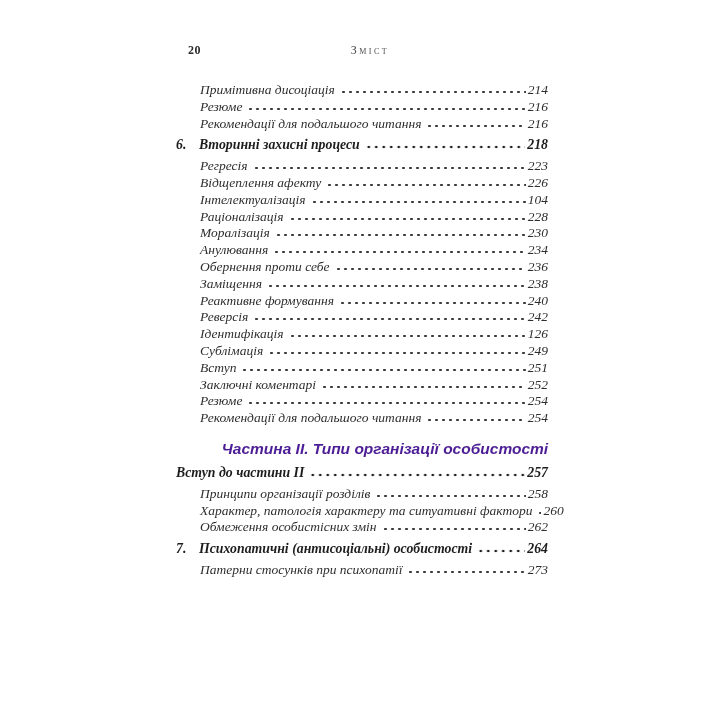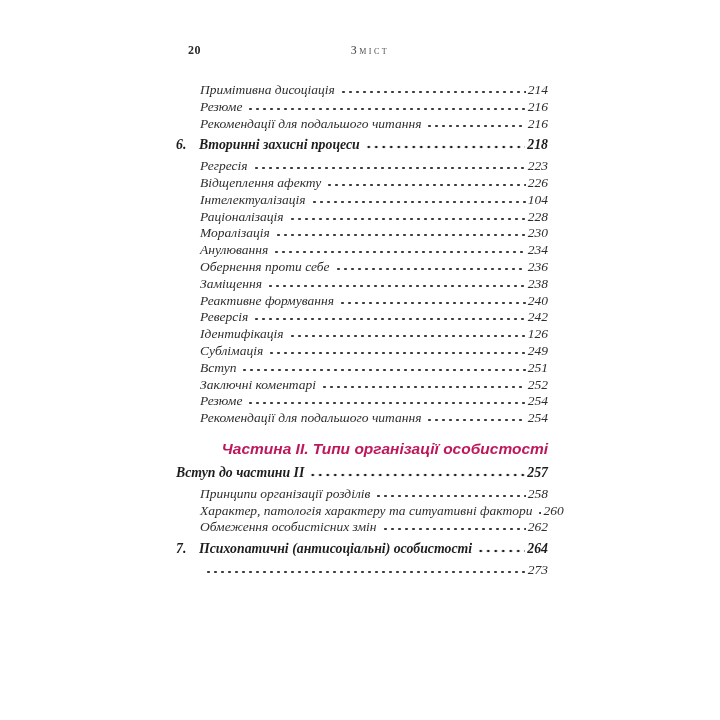--- a/index.html
+++ b/index.html
@@ -91,21 +91,21 @@
   .part-heading {
     margin-top: 10px;
     margin-bottom: 4px;
     height: 24px;
     line-height: 24px;
     text-align: center;
     transform: translateX(23px);
     font-family: "Liberation Sans", sans-serif;
     font-weight: bold;
     font-size: 15.5px;
-    color: #be185d;
+    color: #4c1d95;
     white-space: nowrap;
   }
 </style>
 </head>
 <body>
 
 <div class="page">
   <div class="content">
 
     <div class="running-header">
@@ -243,19 +243,20 @@
         </div>
 
       <div class="row chapter">
           <span class="chapnum">7.</span>
           <span class="title">Психопатичні (антисоціальні) особистості</span>
           <span class="leader"></span>
           <span class="pagenum">264</span>
         </div>
 
       <div class="row sub">
+          <span class="title">Патерни стосунків при психопатії</span>
           <span class="leader"></span>
           <span class="pagenum">273</span>
         </div>
 
     </div>
   </div>
 </div>
 
 </body></html>

